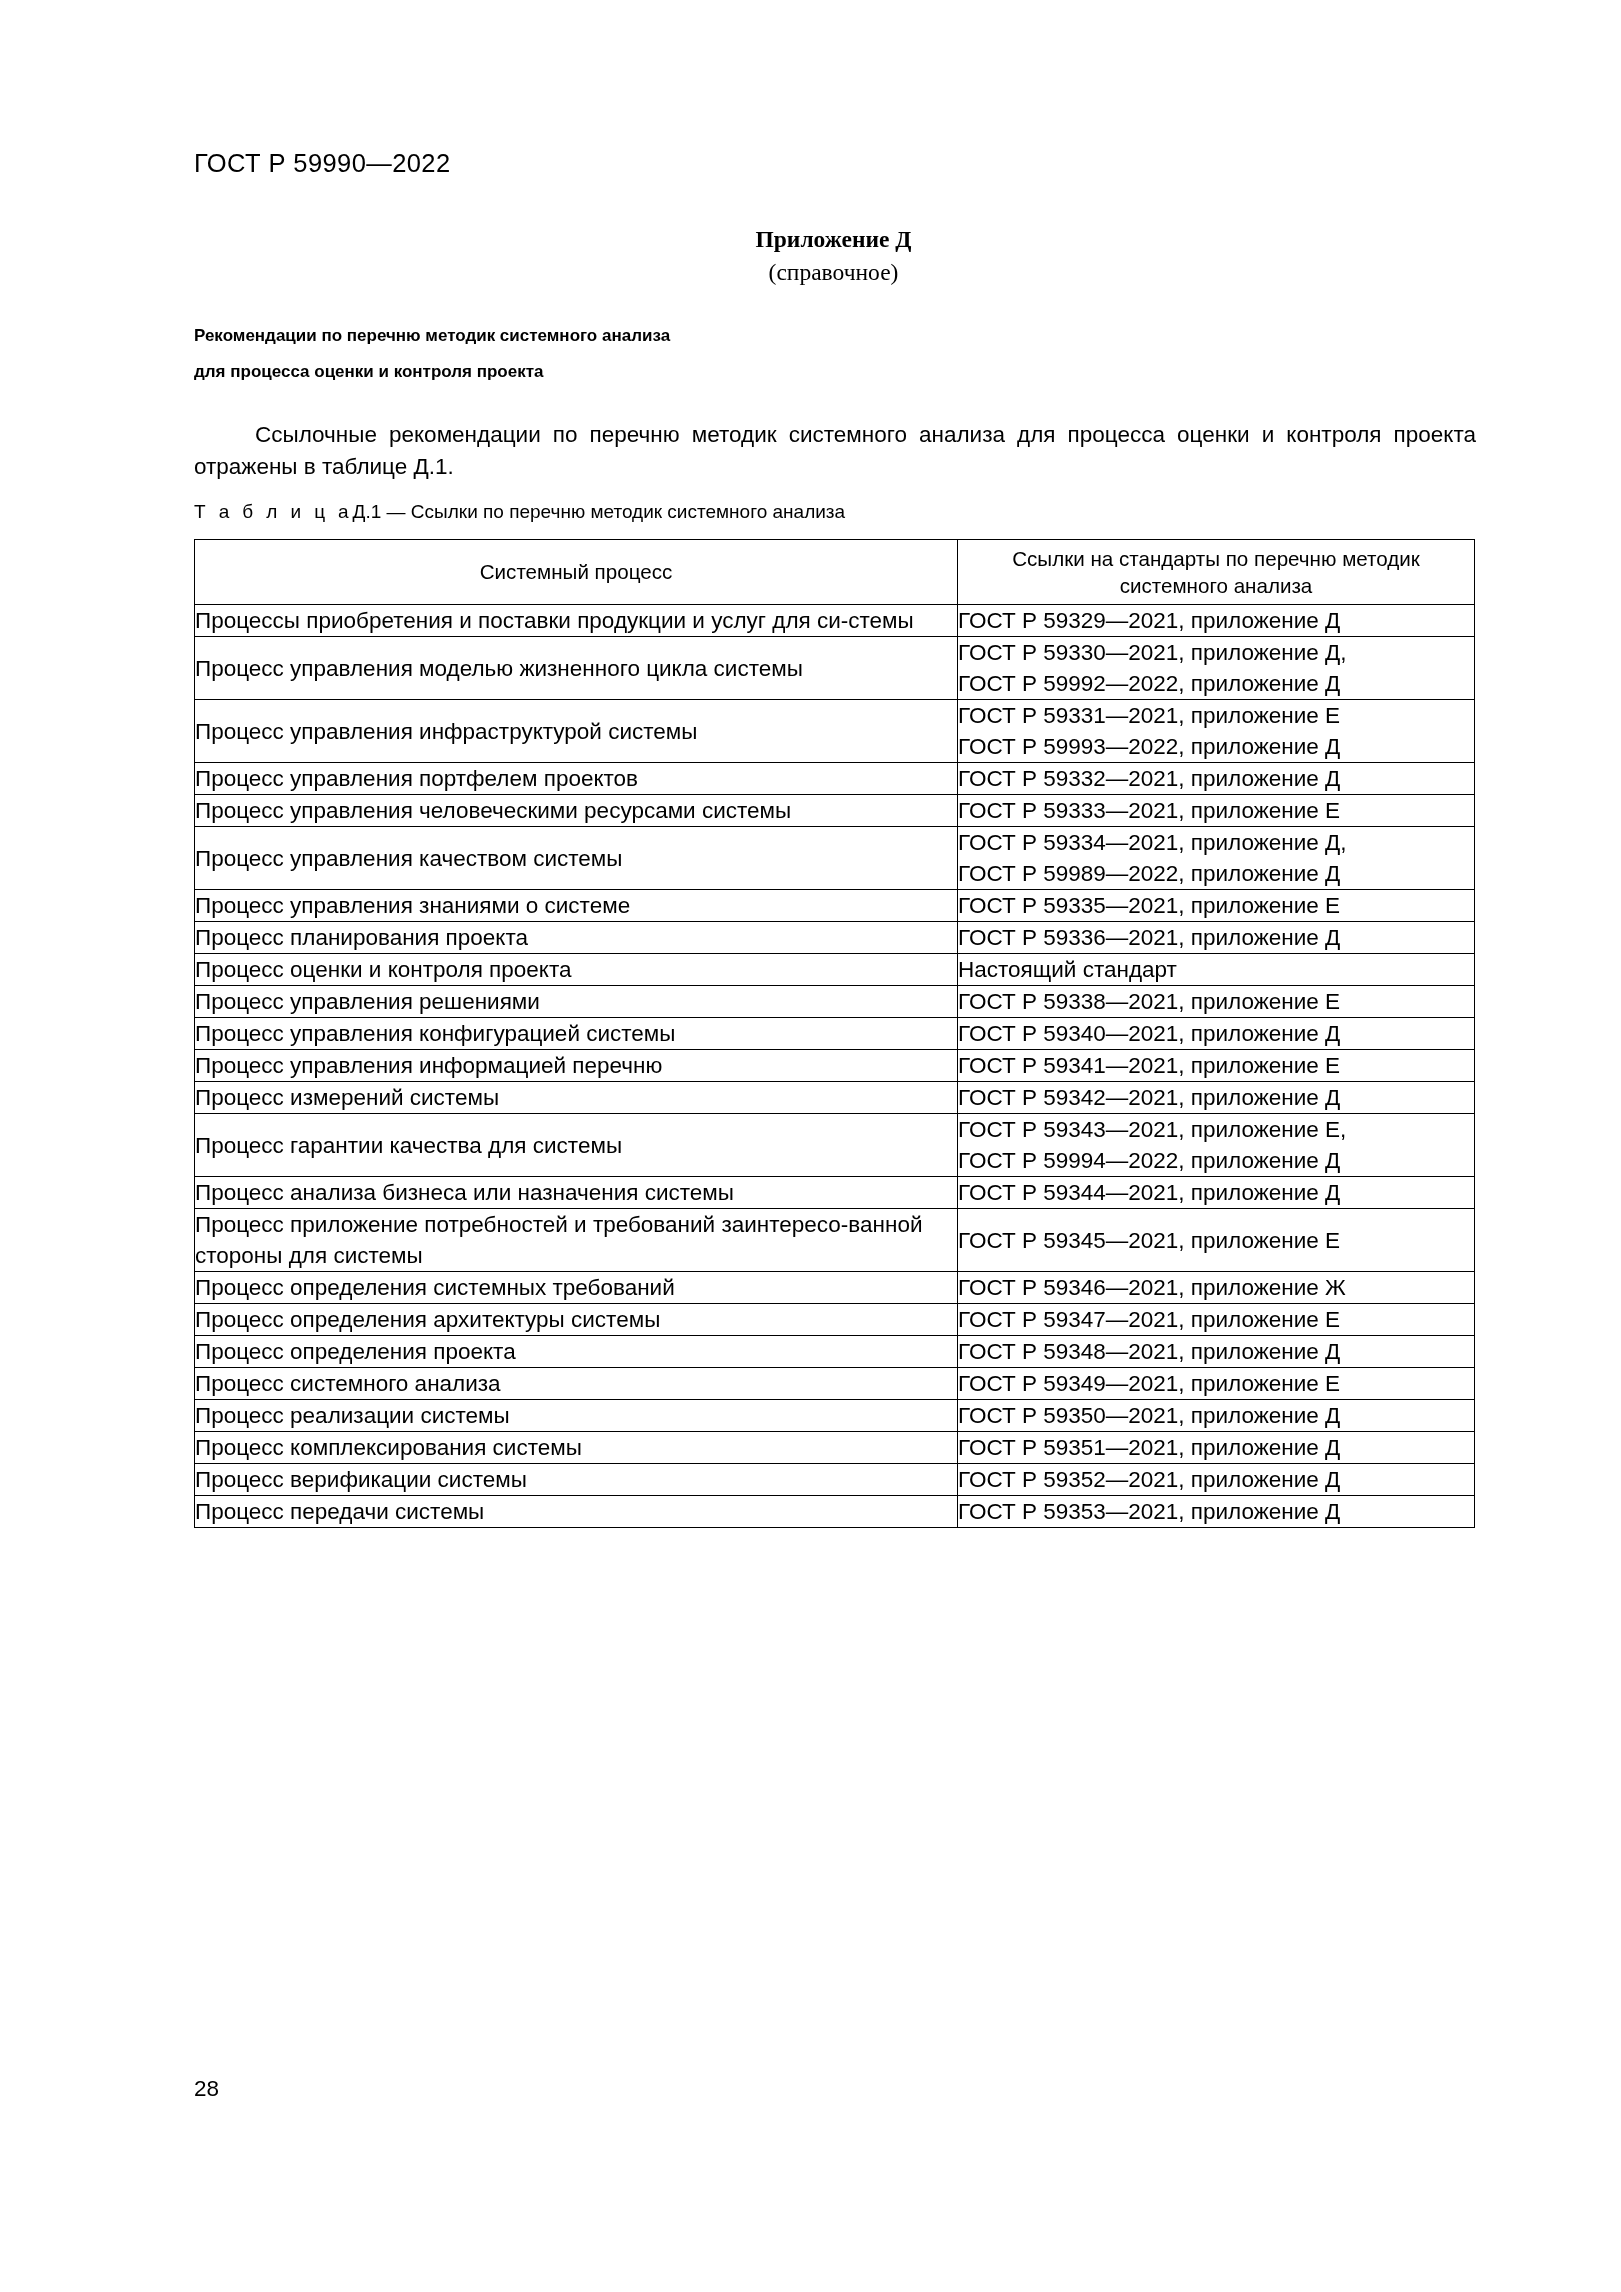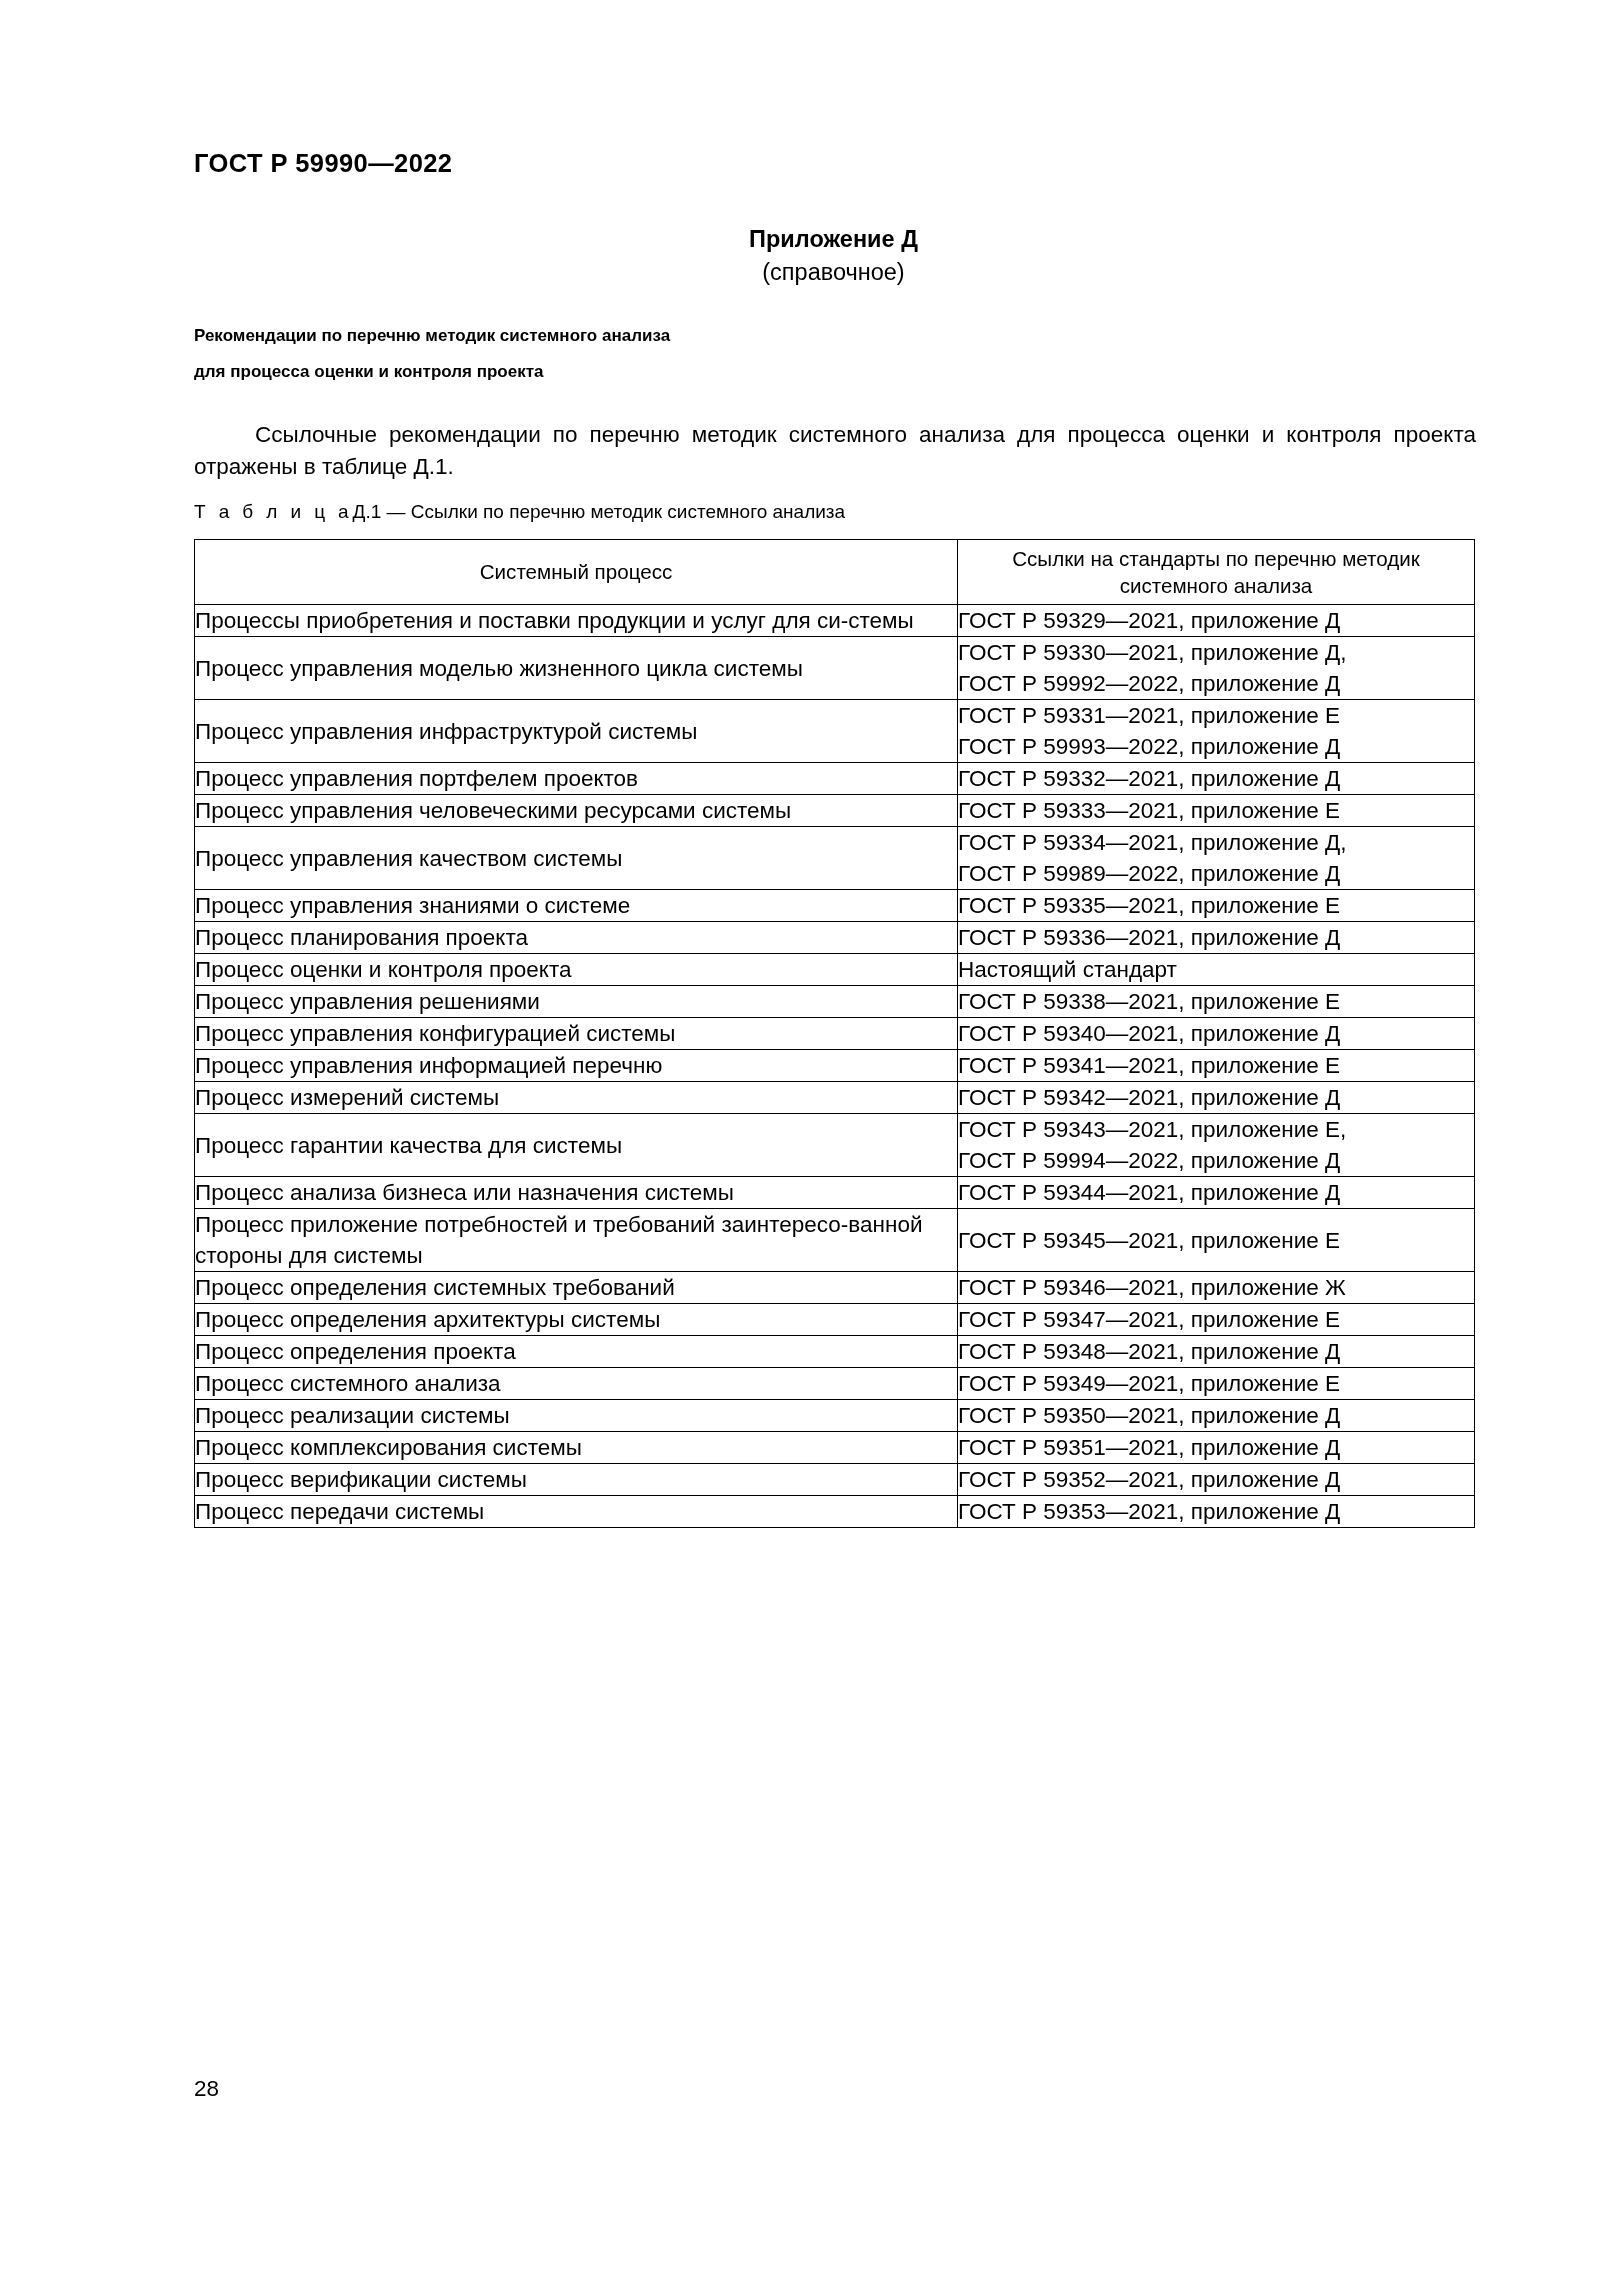--- a/index.html
+++ b/index.html
@@ -19,31 +19,32 @@
     position: absolute;
     top: 0; left: 0;
     width: 1621px;
     height: 2293px;
   }
   .running-head {
     position: absolute;
     left: 194px;
     top: 149px;
     font-size: 25.5px;
-    font-weight: bold;
+    font-weight: normal;
     letter-spacing: 0.4px;
     white-space: nowrap;
     text-align: center;
   }
   .appendix-block {
     position: absolute;
     left: 194px;
     top: 223px;
     width: 1279px;
     text-align: center;
+    font-family: Liberation Serif, serif;
   }
   .appendix-line {
     font-size: 23.5px;
     font-weight: bold;
     line-height: 33px;
   }
   .appendix-sub {
     font-size: 23.5px;
     font-weight: normal;
     line-height: 33px;

